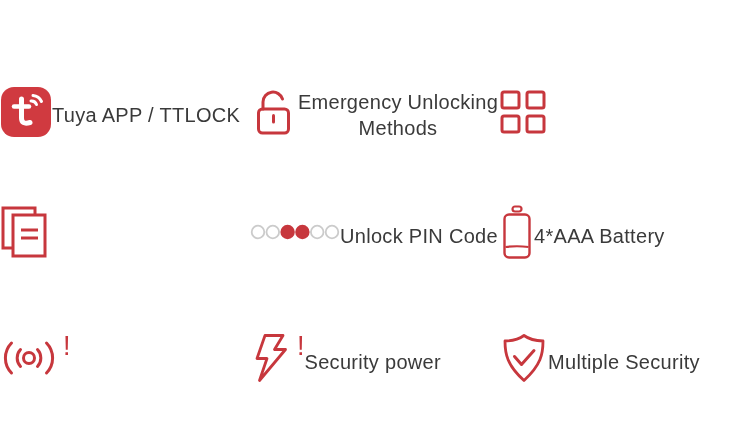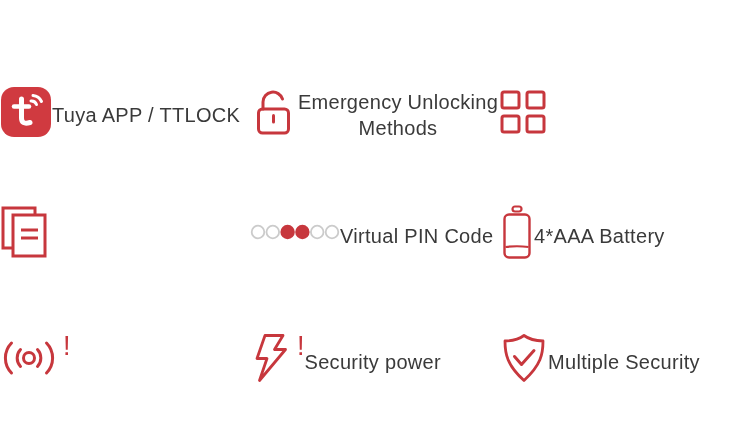--- a/index.html
+++ b/index.html
@@ -101,21 +101,21 @@
     <div class="icon-slot">
       <svg width="90" height="18" viewBox="0 0 90 18">
         <circle cx="8" cy="9" r="6.3" fill="none" stroke="#cbcbcb" stroke-width="1.8"></circle>
         <circle cx="22.8" cy="9" r="6.3" fill="none" stroke="#cbcbcb" stroke-width="1.8"></circle>
         <circle cx="37.6" cy="9" r="7.2" fill="#c7373d"></circle>
         <circle cx="52.4" cy="9" r="7.2" fill="#c7373d"></circle>
         <circle cx="67.2" cy="9" r="6.3" fill="none" stroke="#cbcbcb" stroke-width="1.8"></circle>
         <circle cx="82" cy="9" r="6.3" fill="none" stroke="#cbcbcb" stroke-width="1.8"></circle>
       </svg>
     </div>
-    <div class="feature-label">Virtual PIN Code</div>
+    <div class="feature-label">Unlock PIN Code</div>
   </div>
 
   <div class="feature-cell">
     <div class="icon-slot">
       <svg width="34" height="54" viewBox="0 0 34 54">
         <rect x="12.5" y="1.5" width="9" height="5" rx="2.5" fill="none" stroke="#c7373d" stroke-width="2.2"></rect>
         <rect x="4.5" y="9.5" width="25" height="43" rx="4.5" fill="none" stroke="#c7373d" stroke-width="2.4"></rect>
         <path d="M5.5 42 Q17 40.5 28.5 42" fill="none" stroke="#c7373d" stroke-width="2.2"></path>
       </svg>
     </div>

